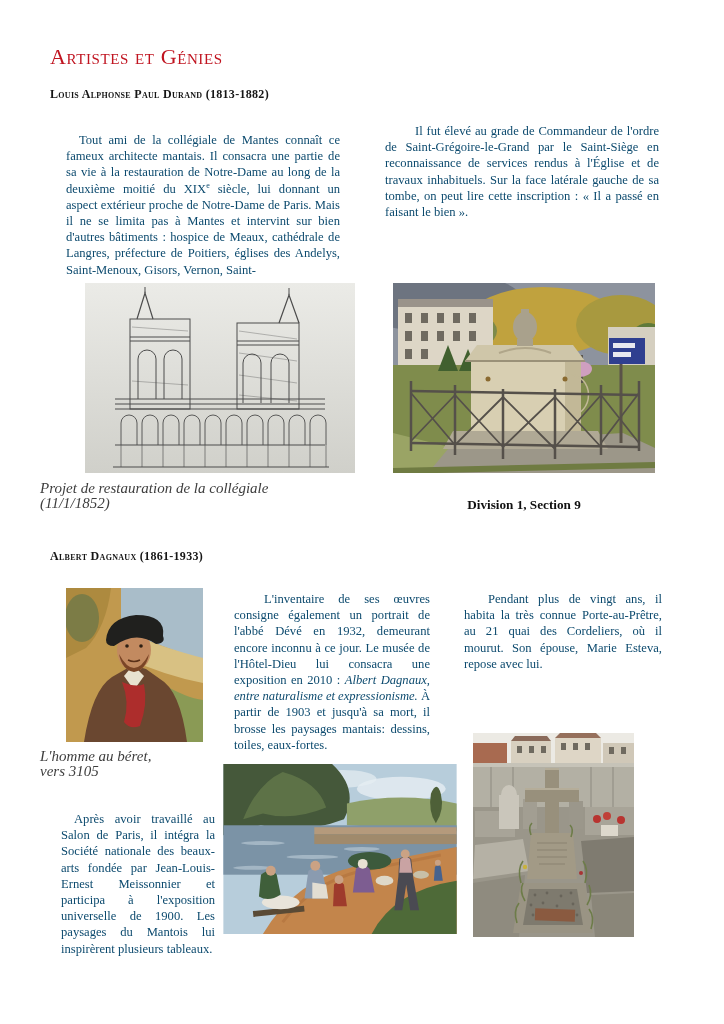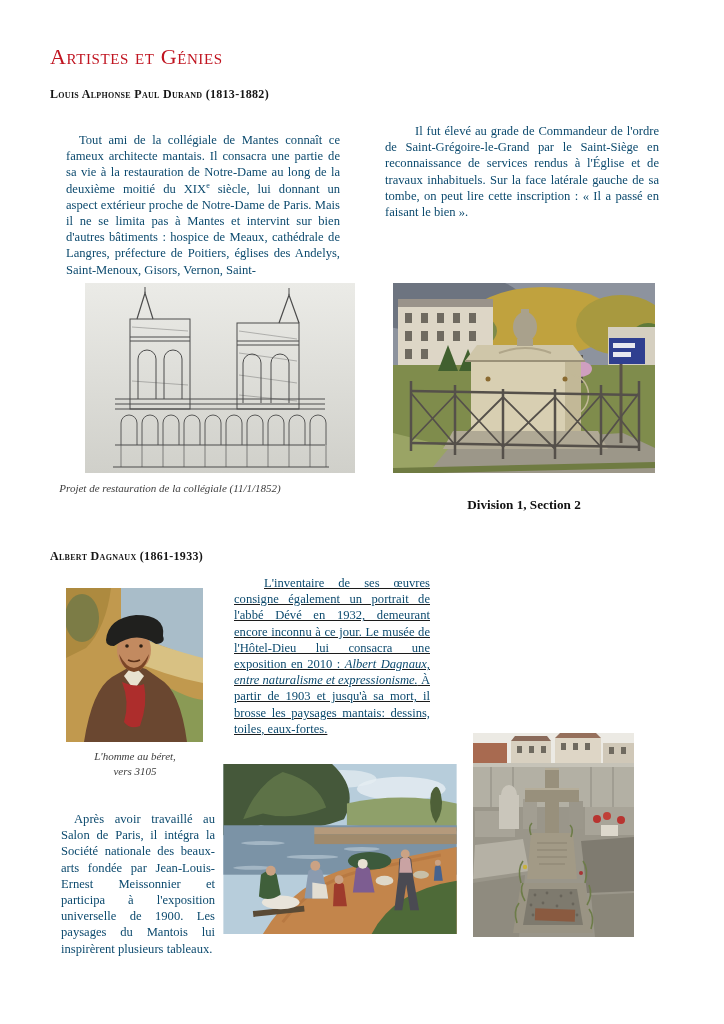--- a/index.html
+++ b/index.html
@@ -16,31 +16,31 @@
   #durand-cols .col{flex:1;}
   .jp{margin:16px;font-size:12.6px;line-height:16.2px;text-align:justify;color:#0c4a6e;}
   .ind-sm{text-indent:13px;}
   .ind-md{text-indent:24px;}
   .ind-lg{text-indent:30px;}
   .mt{margin-top:7px;}
   .ital{font-style:italic;}
   sup{font-size:8px;line-height:0;}
   .fig{position:absolute;margin:0;padding:0;}
   .fig svg{display:block;width:100%;height:100%;}
-  .ital-cap{font-style:italic;font-size:11px;color:#3d3d3d;text-align:center;line-height:14.5px;}
+  .ital-cap{font-style:italic;font-size:15px;color:#3d3d3d;text-align:left;line-height:14.5px;}
   .two-line{white-space:pre-line;}
   .bold-cap{font-weight:bold;font-size:13.2px;text-align:center;color:#111;}
   #fig-drawing{left:85px;top:283px;width:270px;height:190px;}
   #cap-drawing{left:40px;top:481px;width:260px;}
   #fig-tomb{left:393px;top:283px;width:262px;height:190px;}
   #cap-tomb{left:393px;top:497px;width:262px;}
   #fig-portrait{left:66px;top:588px;width:137px;height:154px;}
   #cap-portrait{left:40px;top:749px;width:190px;}
   #dag-left{left:45px;top:795px;width:186px;}
-  #dag-mid{left:218px;top:559px;width:228px;text-decoration:underline;}
+  #dag-mid{left:218px;top:575px;width:228px;}
   #fig-painting{left:222px;top:764px;width:236px;height:170px;}
   #cap-painting{left:222px;top:939px;width:236px;}
   #dag-right{left:448px;top:575px;width:230px;}
   #fig-cemetery{left:473px;top:733px;width:161px;height:204px;}
   #cap-cemetery{left:453px;top:947px;width:200px;}
 </style>
 </head>
 <body>
 
 <div class="page">
@@ -169,21 +169,21 @@
       <g stroke="#55504a" stroke-width="1.8" fill="none">
         <path d="M18 110 L62 162 M62 112 L18 158"></path>
         <path d="M62 112 L110 164 M110 114 L62 162"></path>
         <path d="M110 114 L162 166 M162 114 L110 164"></path>
         <path d="M162 114 L208 164 M208 112 L162 164"></path>
         <path d="M208 112 L246 160 M246 110 L208 160"></path>
       </g>
       <path d="M0 188 L262 182" stroke="#6f7b42" stroke-width="6" fill="none"></path>
     </svg>
   </figure>
-  <div id="cap-tomb" class="abs bold-cap">Division 1, Section 2</div>
+  <div id="cap-tomb" class="abs bold-cap">Division 1, Section 9</div>
 
   <h2 id="h-dagnaux" class="abs sec-heading">Albert Dagnaux (1861-1933)</h2>
 
   <figure id="fig-portrait" class="fig">
     <svg viewBox="0 0 137 154">
       <rect width="137" height="154" fill="#c1994e"></rect>
       <path d="M55 0 H137 V72 Q105 62 55 42 Z" fill="#a9bdc9"></path>
       <path d="M60 45 Q105 62 137 70 L137 95 Q100 88 60 70 Z" fill="#d8c183"></path>
       <path d="M0 0 H45 Q40 40 20 60 L0 70 Z" fill="#ad8a3f"></path>
       <ellipse cx="16" cy="30" rx="17" ry="24" fill="#7c7c46"></ellipse>
@@ -257,20 +257,21 @@
       <path d="M179 96 q6 -4 10 0 l2 14 h-13 Z" fill="#c9a3a3"></path>
       <circle cx="184" cy="91" r="4.5" fill="#caa284"></circle>
       <ellipse cx="163" cy="118" rx="9" ry="5" fill="#ded8c8"></ellipse>
       <ellipse cx="200" cy="112" rx="8" ry="4" fill="#c8c0a8"></ellipse>
       <path d="M214 104 q4 -3 6 0 l2 14 h-9 Z" fill="#46628e"></path>
       <circle cx="217" cy="100" r="3" fill="#caa284"></circle>
     </svg>
   </figure>
 
   <div id="dag-right" class="abs">
+    <p class="jp ind-md">Pendant plus de vingt ans, il habita la très connue Porte-au-Prêtre, au 21 quai des Cordeliers, où il mourut. Son épouse, Marie Esteva, repose avec lui.</p>
   </div>
 
   <figure id="fig-cemetery" class="fig">
     <svg viewBox="0 0 161 204">
       <rect width="161" height="204" fill="#9a968a"></rect>
       <rect width="161" height="30" fill="#eceae4"></rect>
       <rect x="0" y="10" width="34" height="20" fill="#a86a50"></rect>
       <rect x="38" y="8" width="40" height="22" fill="#d8d0c0"></rect>
       <rect x="82" y="5" width="46" height="25" fill="#ded6c6"></rect>
       <rect x="130" y="10" width="31" height="20" fill="#d0c8b8"></rect>

